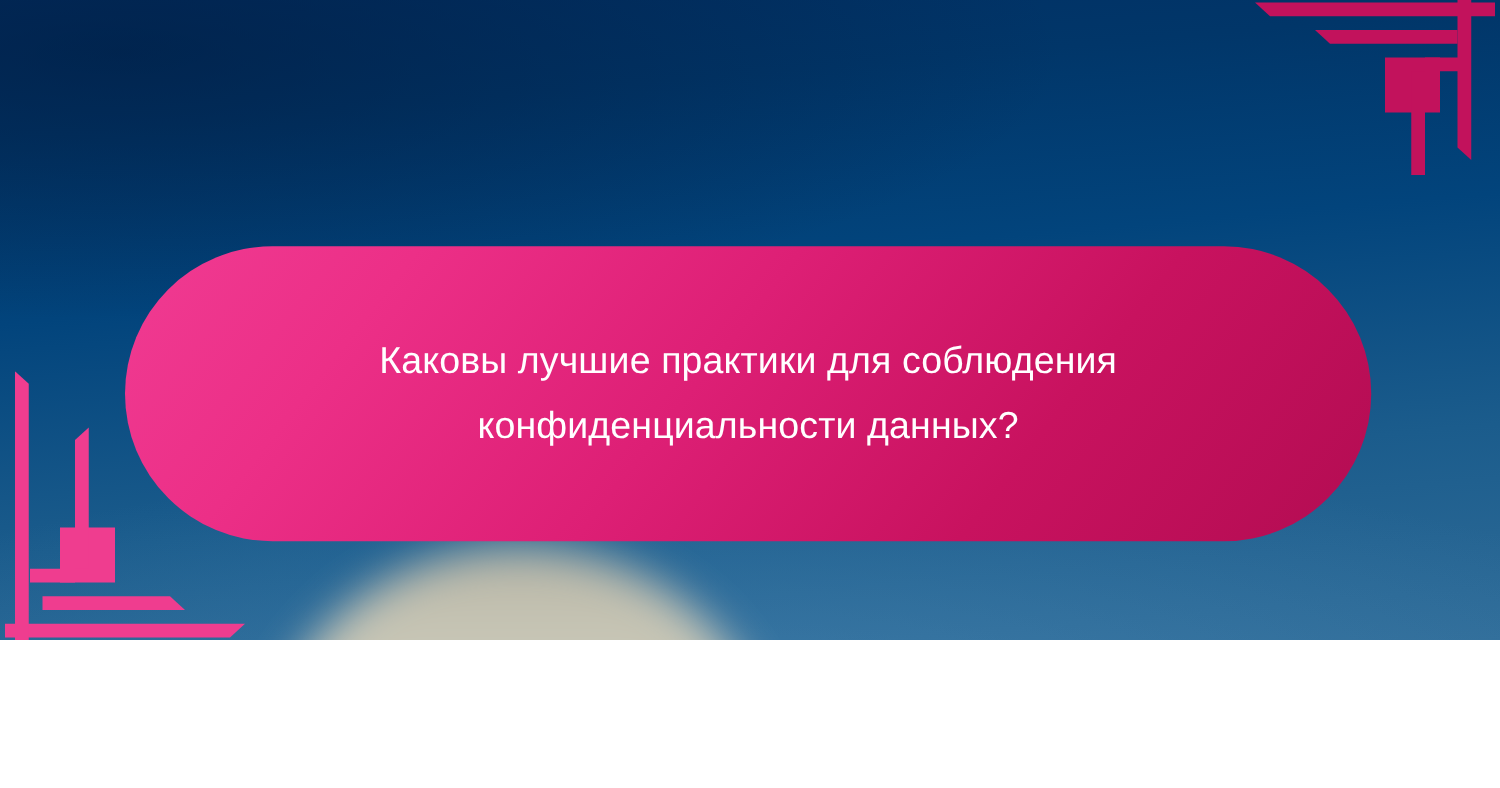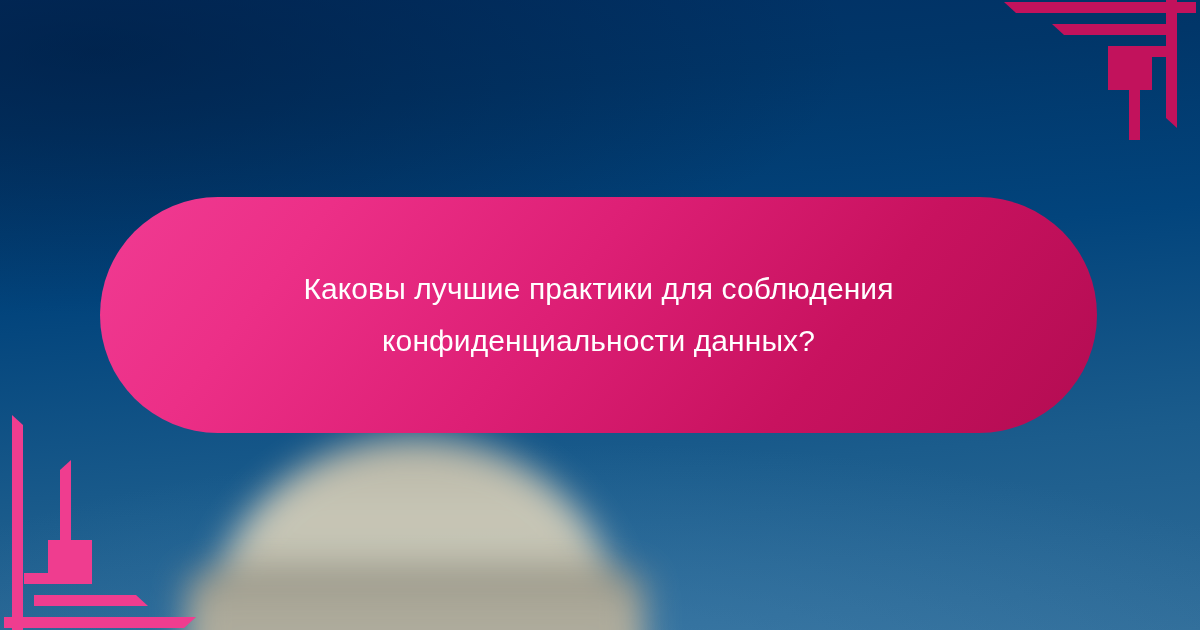--- a/index.html
+++ b/index.html
@@ -4,21 +4,21 @@
 <style>
   * { margin:0; padding:0; box-sizing:border-box; }
   html, body {
     width:1200px; height:630px;
     overflow:hidden;
     font-family:"Liberation Sans","DejaVu Sans",sans-serif;
   }
 
   #stage {
     position:relative;
-    width:1200px; height:630px;
+    width:1200px; height:512px;
     overflow:hidden;
     background:linear-gradient(175deg,
         #012f63 0%,
         #013669 18%,
         #02447c 42%,
         #1b5c8c 72%,
         #2f6c98 100%);
     text-decoration:underline;
   }
 

